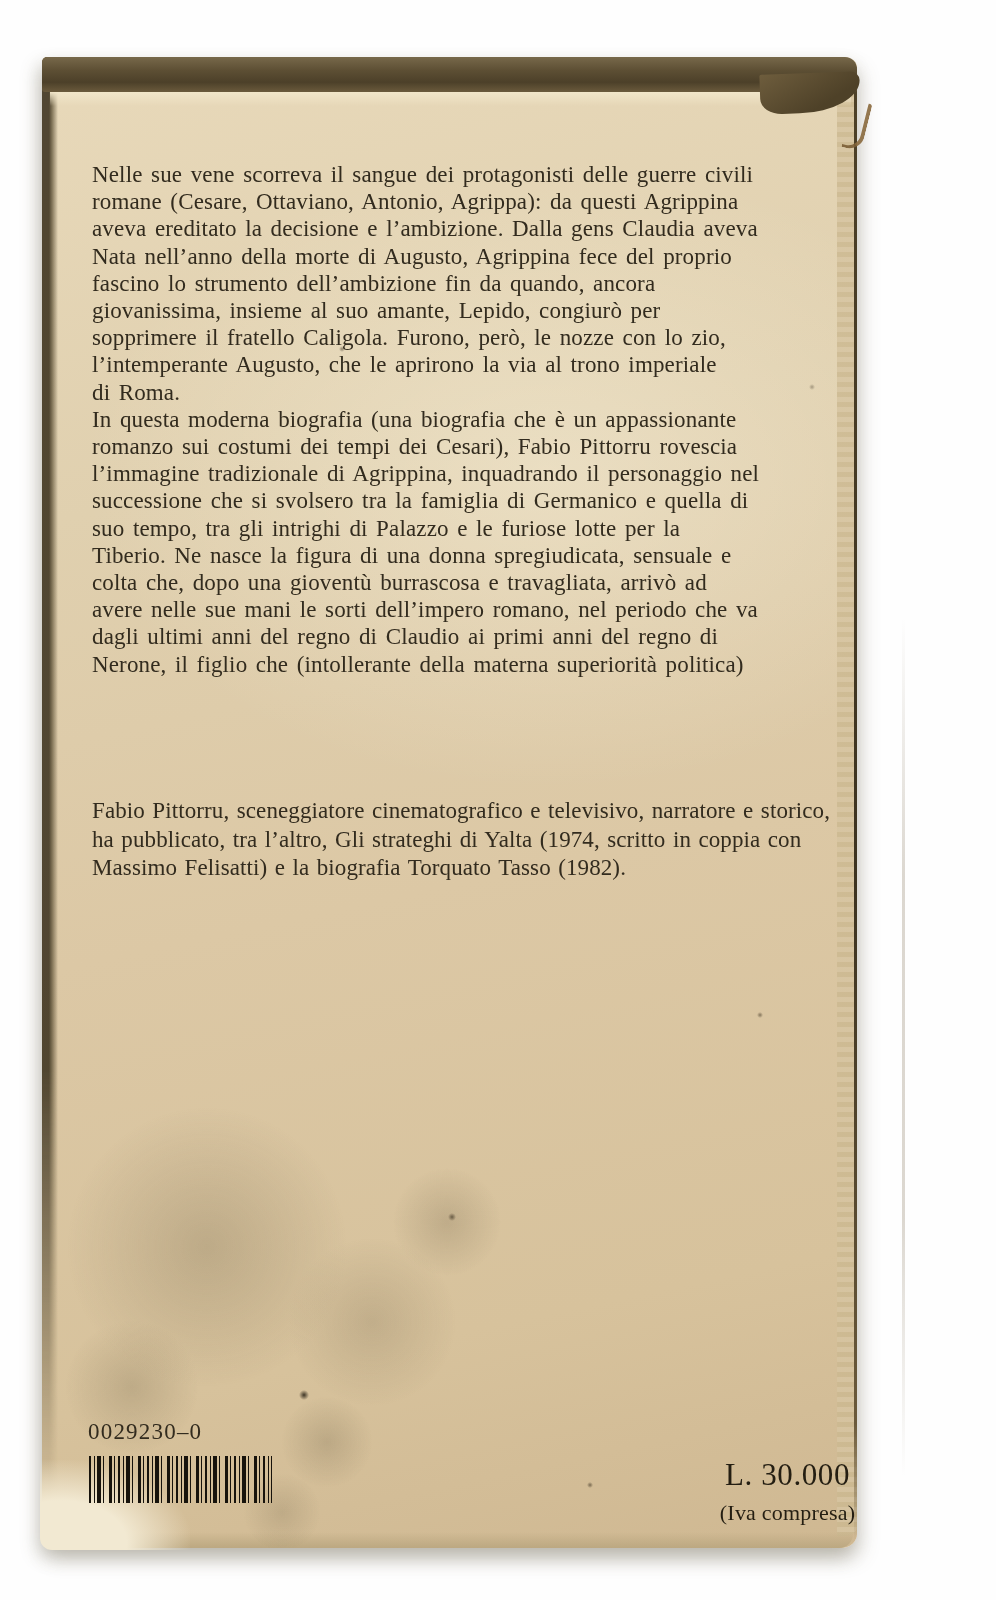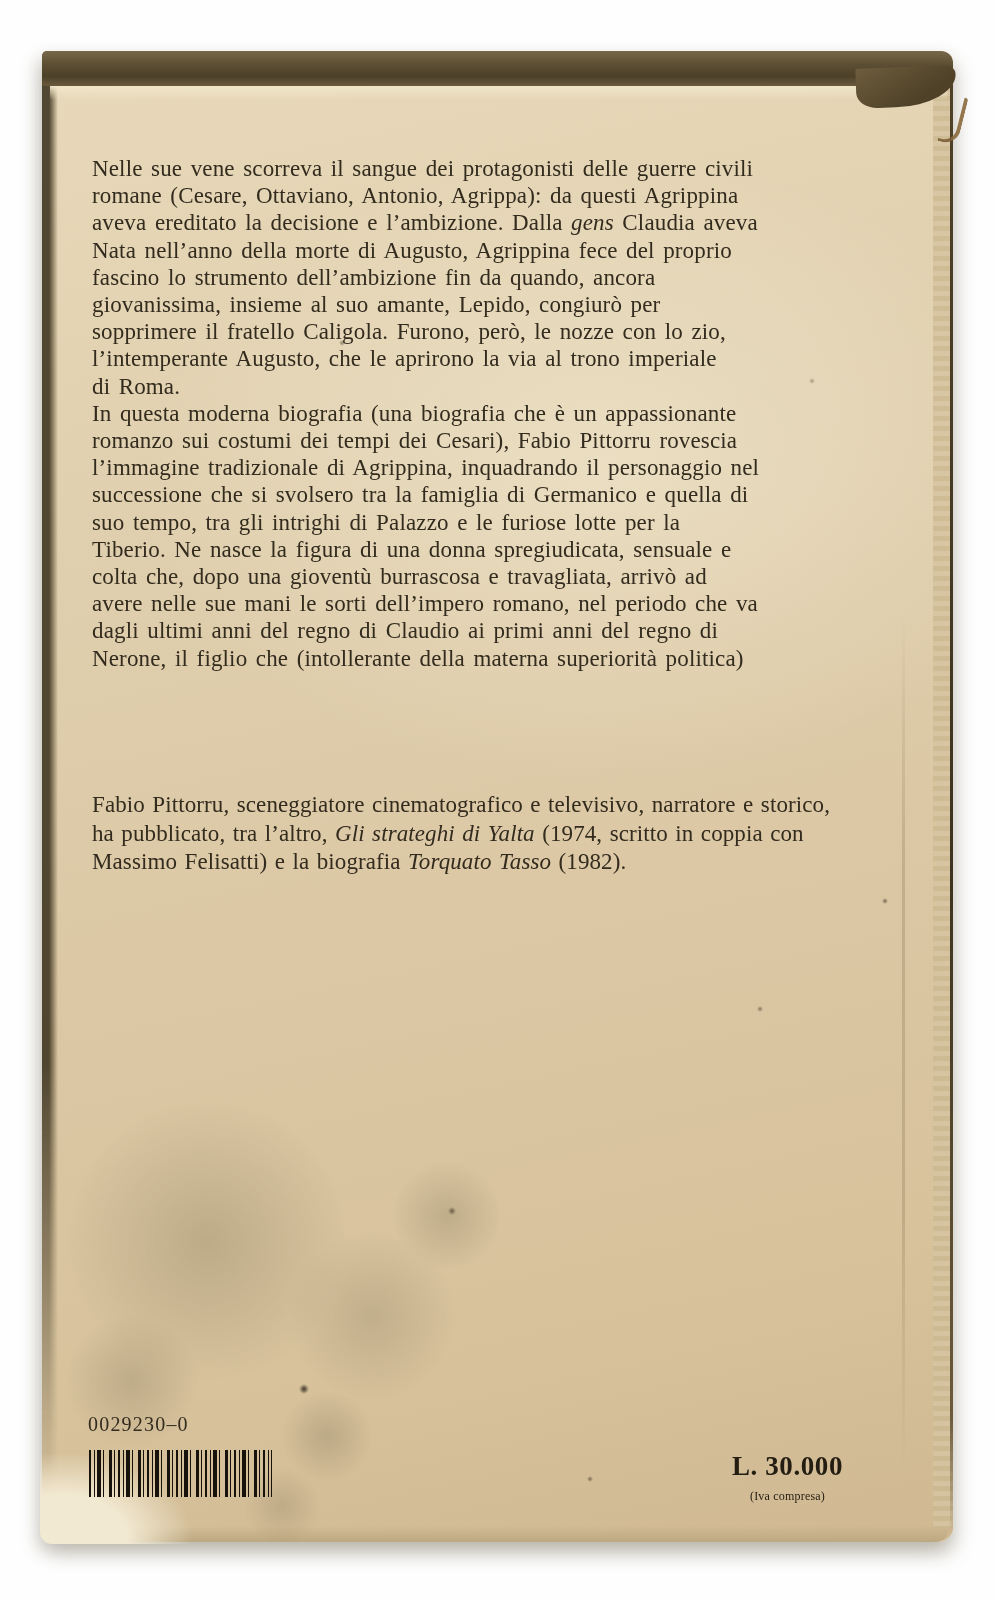--- a/index.html
+++ b/index.html
@@ -3,21 +3,21 @@
 <meta charset="utf-8">
 <style>
   html,body{margin:0;padding:0;}
   body{
     width:996px;height:1600px;
     background:var(--page_bg,#fefefe);
     font-family:"Liberation Serif", serif;
     position:relative;overflow:hidden;
   }
   .book{
-    position:absolute;left:42px;top:51px;width:911px;height:1491px;
+    position:absolute;left:42px;top:57px;width:815px;height:1491px;
     background:
       radial-gradient(ellipse 620px 420px at 62% 28%, rgba(255,250,232,.35), rgba(255,250,232,0) 75%),
       linear-gradient(168deg,#e8d9ba 0%,#e0d0af 28%,#dcc8a5 55%,#d7c29c 82%,#cfb892 100%);
     border-radius:5px 12px 16px 12px / 5px 10px 14px 10px;
     box-shadow:-4px 9px 18px rgba(95,85,62,.28), 4px 11px 20px rgba(95,85,62,.22);
   }
   .left-edge{
     position:absolute;left:0;top:0;width:16px;height:100%;
     background:linear-gradient(90deg, rgba(73,63,42,.95) 0 7px, rgba(95,83,57,.75) 10px, rgba(95,83,57,0) 16px);
     -webkit-mask-image:linear-gradient(180deg,#000 0 68%, rgba(0,0,0,.45) 84%, transparent 97%);
@@ -91,44 +91,44 @@
     position:absolute;left:50px;top:104px;width:800px;
     font-size:23px;line-height:27.2px;color:var(--ink,#322b1e);
     letter-spacing:.15px;word-spacing:2.6px;
   }
   .bio{
     position:absolute;left:50px;top:740px;width:780px;
     font-size:23px;line-height:28.6px;color:var(--ink,#322b1e);
     letter-spacing:.1px;word-spacing:1.6px;
   }
   .tl{display:block;white-space:nowrap;}
-  .it{font-style:italic;}
+  .it{}
   .product-code{
     position:absolute;left:46px;top:1362px;
-    font-size:20px;letter-spacing:1.2px;color:var(--ink,#322b1e);white-space:nowrap;
+    font-size:23px;letter-spacing:1.2px;color:var(--ink,#322b1e);white-space:nowrap;
   }
   .barcode{
     position:absolute;left:47px;top:1399px;width:183px;height:47px;
     background:repeating-linear-gradient(90deg,
       #17130c 0 2px, transparent 2px 5px,
       #17130c 5px 6px, transparent 6px 8px,
       #17130c 8px 12px, transparent 12px 14px,
       #17130c 14px 15px, transparent 15px 20px,
       #17130c 20px 23px, transparent 23px 25px,
       #17130c 25px 26px, transparent 26px 29px);
   }
   .price-block{
     position:absolute;left:638px;top:1400px;width:215px;text-align:center;
     color:var(--price_ink,#241e12);
   }
   .price-amount{
-    font-size:27px;font-weight:bold;letter-spacing:.6px;white-space:nowrap;
+    font-size:31px;font-weight:normal;letter-spacing:.6px;white-space:nowrap;
   }
   .vat-note{
-    font-size:12px;margin-top:7px;letter-spacing:.2px;white-space:nowrap;
+    font-size:22px;margin-top:7px;letter-spacing:.2px;white-space:nowrap;
   }
 </style>
 </head>
 <body>
 
 <div class="book">
   <div class="left-edge"></div>
   <div class="pages-edge"></div>
   <div class="right-line"></div>
   <div class="top-spine-edge"></div>

